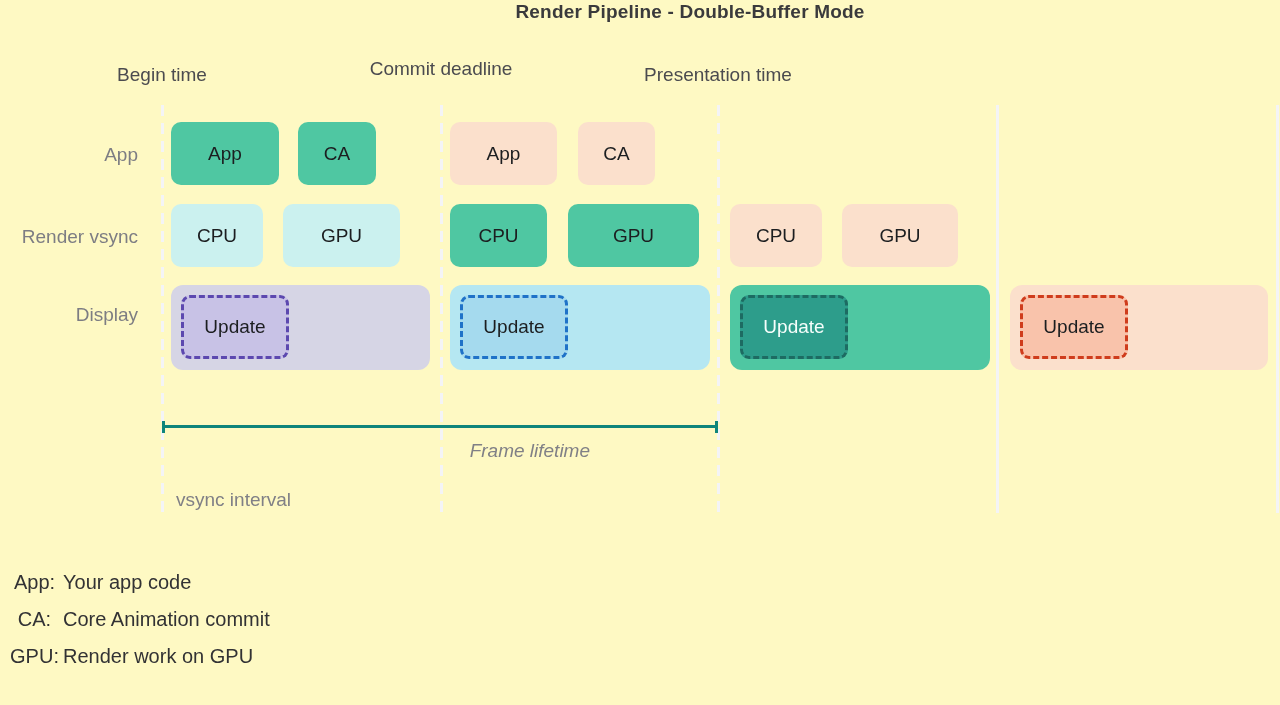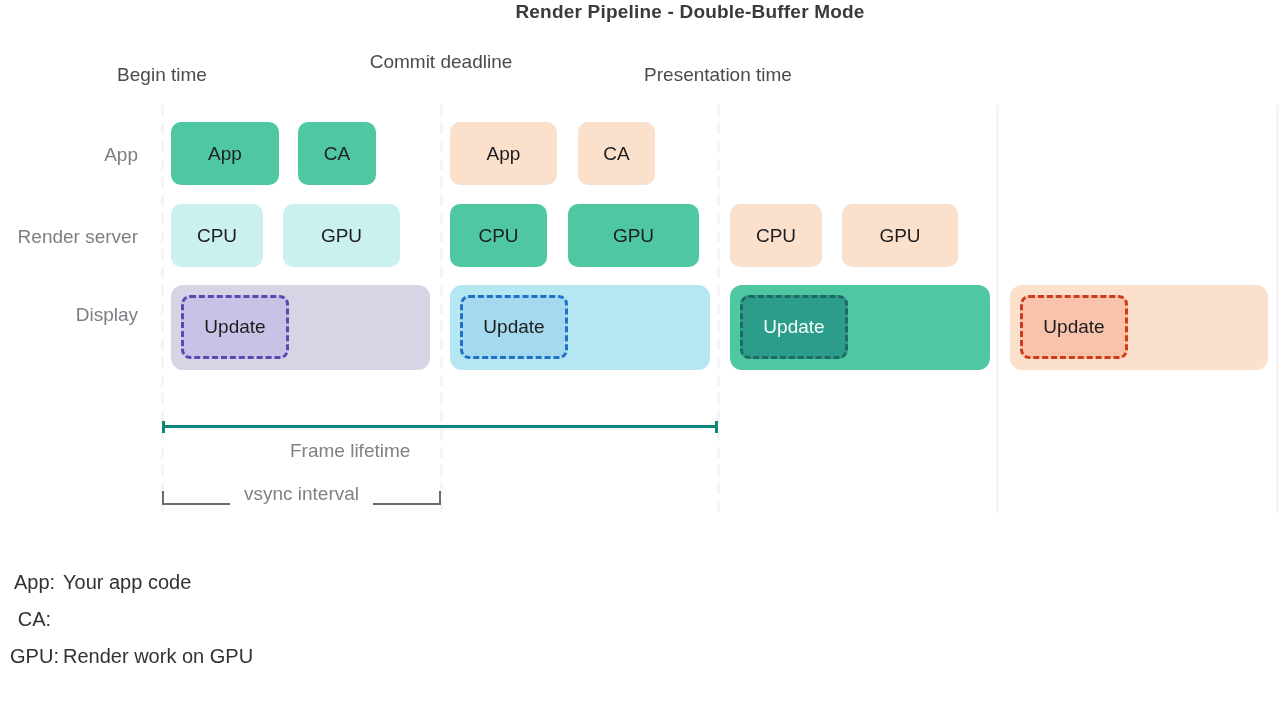--- a/index.html
+++ b/index.html
@@ -5,21 +5,21 @@
   html, body {
     margin: 0; padding: 0;
     background: #000000;
     width: 1280px; height: 705px;
     overflow: hidden;
     font-family: "Liberation Sans", "DejaVu Sans", sans-serif;
   }
   .stage {
     position: relative;
     width: 1280px; height: 705px;
-    background: #ffffff;
+    background: #fef9c3;
   }
   .title {
     position: absolute;
     left: 440px; top: 1px; width: 500px;
     text-align: center;
     font-size: 19px; font-weight: 700;
     color: #3a3a3c;
     letter-spacing: 0.2px;
   }
   .header-label {
@@ -66,28 +66,29 @@
     border-right: 3px solid #0f857b;
     box-sizing: border-box;
   }
   .fl-line {
     position: absolute;
     left: 0; right: 0; top: 4px; height: 3px;
     background: #0f857b;
   }
   .fl-label {
     position: absolute;
-    width: 300px; text-align: left;
+    width: 300px; text-align: right;
     font-size: 19px;
     color: #808086;
+    font-style: italic;
   }
   .vs-bracket {
     position: absolute;
     height: 16px;
-    display: flex; align-items: flex-end;
+    display: flex; align-items: flex-start; flex-direction: column;
   }
   .vs-tick { width: 2px; height: 14px; background: #6b6b70; }
   .vs-seg { flex: 1; height: 2px; background: #6b6b70; }
   .vs-text {
     padding: 0 14px;
     font-size: 19px;
     color: #808086;
     white-space: nowrap;
   }
   .legend {
@@ -105,29 +106,29 @@
 </style>
 </head>
 <body>
 
 <div class="stage">
   <div class="title">Render Pipeline - Double-Buffer Mode</div>
   <div id="markers-layer">
       <div class="vline dashed" style="left: 161px; top: 105px; height: 408px;"></div>
       <div class="header-label" style="left: 12px; top: 64px;">Begin time</div>
       <div class="vline dashed" style="left: 440px; top: 105px; height: 408px;"></div>
-      <div class="header-label" style="left: 291px; top: 51px; text-align: center;">Commit deadline</div>
+      <div class="header-label" style="left: 291px; top: 58px; text-align: center;">Commit deadline</div>
       <div class="vline dashed" style="left: 717px; top: 105px; height: 408px;"></div>
       <div class="header-label" style="left: 568px; top: 64px;">Presentation time</div>
       <div class="vline solid" style="left: 996px; top: 105px; height: 408px;"></div>
       <div class="vline solid" style="left: 1276px; top: 105px; height: 408px;"></div>
     </div>
   <div id="row-labels-layer">
       <div class="row-label" style="top: 144px;">App</div>
-      <div class="row-label" style="top: 226px;">Render server</div>
+      <div class="row-label" style="top: 226px;">Render vsync</div>
       <div class="row-label" style="top: 304px;">Display</div>
     </div>
   <div id="frames-layer">
       <div class="box" style="left: 171px; top: 122px; width: 108px; height: 63px; background: rgb(79, 199, 162); color: rgb(28, 30, 32);">App</div>
       <div class="box" style="left: 298px; top: 122px; width: 78px; height: 63px; background: rgb(79, 199, 162); color: rgb(28, 30, 32);">CA</div>
       <div class="box" style="left: 171px; top: 204px; width: 92px; height: 63px; background: rgb(203, 241, 239); color: rgb(28, 30, 32);">CPU</div>
       <div class="box" style="left: 283px; top: 204px; width: 117px; height: 63px; background: rgb(203, 241, 239); color: rgb(28, 30, 32);">GPU</div>
       <div class="display-box" style="left: 171px; top: 285px; width: 259px; height: 85px; background: rgb(214, 213, 229);">
         <div class="update-box" style="left: 10px; top: 10px; width: 108px; height: 64px; background: rgb(200, 194, 230); border-color: rgb(92, 72, 175); color: rgb(28, 30, 32);">Update</div>
       </div>
@@ -161,19 +162,20 @@
     <div class="vs-tick"></div>
   </div>
 
   <div class="legend" id="legend-layer">
       <div class="legend-row">
         <div class="legend-term">App:</div>
         <div class="legend-desc">Your app code</div>
       </div>
       <div class="legend-row">
         <div class="legend-term">CA:</div>
+        <div class="legend-desc">Core Animation commit</div>
       </div>
       <div class="legend-row">
         <div class="legend-term">GPU:</div>
         <div class="legend-desc">Render work on GPU</div>
       </div>
     </div>
 </div>
 
 </body></html>

